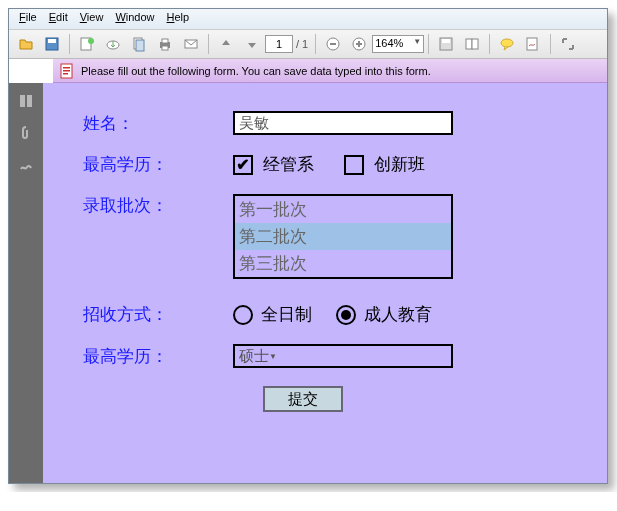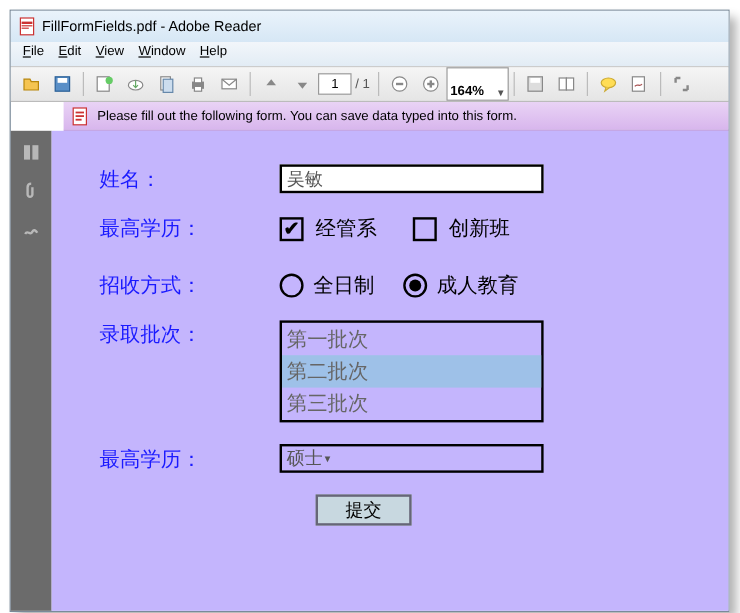--- a/index.html
+++ b/index.html
@@ -9,21 +9,21 @@
 .titlebar .pdf-icon { width: 16px; height: 16px; margin-right: 4px; }
 .titlebar .pdf-icon svg { width: 16px; height: 16px; }
 .menubar { background: linear-gradient(#f2f6fa, #e2ecf5); height: 20px; display: flex; align-items: flex-start; padding: 0 4px; font-size: 11px; }
 .menubar span { padding: 2px 6px; cursor: default; }
 .menubar span u { text-decoration: underline; }
 .toolbar { background: linear-gradient(#f5f5f5, #e5e5e5); height: 30px; display: flex; align-items: center; padding: 0 4px; border-top: 1px solid #ccc; border-bottom: 1px solid #bbb; }
 .tb-btn { width: 22px; height: 22px; margin: 0 2px; display: flex; align-items: center; justify-content: center; border: 1px solid transparent; border-radius: 2px; cursor: default; }
 .tb-sep { width: 1px; height: 20px; background: #bbb; margin: 0 4px; }
 .tb-page { width: 28px; height: 18px; border: 1px solid #999; background: #fff; text-align: center; font-size: 11px; padding: 1px; }
 .tb-txt { font-size: 11px; margin: 0 3px; color: #555; }
-.tb-zoom { width: 52px; height: 28px; border: 1px solid #999; background: #fff; font-size: 11px; padding: 1px 2px; display: flex; align-items: flex-end; justify-content: space-between; font-weight: bold; }
+.tb-zoom { width: 52px; height: 18px; border: 1px solid #999; background: #fff; font-size: 11px; padding: 1px 2px; display: flex; align-items: flex-start; justify-content: space-between; }
 .tb-zoom .dd { font-size: 8px; color: #555; }
 .infobar { background: linear-gradient(#e9d3f5, #d8b6ed); height: 24px; display: flex; align-items: center; padding: 0 6px; font-size: 11px; border-bottom: 1px solid #b98ed8; margin-left: 44px; }
 .infobar .info-icon { width: 16px; height: 16px; margin-right: 6px; }
 .content-area { display: flex; height: 400px; }
 .sidebar { width: 34px; background: #6b6b6b; display: flex; flex-direction: column; align-items: center; padding-top: 8px; gap: 12px; }
 .sidebar .sb-btn { width: 20px; height: 20px; display: flex; align-items: center; justify-content: center; opacity: 0.8; cursor: default; }
 .doc { flex: 1; background: #c4b5fd; padding: 28px 28px 20px 40px; overflow: auto; }
 .form-row { display: flex; align-items: center; margin-bottom: 18px; }
 .form-row.top { align-items: flex-start; }
 .flabel { width: 150px; color: #1a1aff; font-size: 17px; }
@@ -38,31 +38,20 @@
 .rd .dot { width: 10px; height: 10px; background: #000; border-radius: 50%; }
 .selbox { width: 220px; height: 24px; border: 2px solid #000; display: flex; align-items: center; padding: 0 2px 0 4px; font-size: 15px; color: #555; }
 .selbox .dd { font-size: 8px; color: #555; }
 .submit { width: 80px; height: 26px; background: #c8d8e0; border: 2px solid #667; font-size: 15px; display: flex; align-items: center; justify-content: center; margin-left: 180px; cursor: default; }
 svg { display: block; }
 </style>
 </head>
 <body>
 
 <div class="window">
-  <div class="titlebar">
-    <span class="pdf-icon">
-      <svg viewBox="0 0 16 16">
-          <rect x="2" y="1" width="11" height="14" fill="#fff" stroke="#c33" stroke-width="1"></rect>
-          <rect x="3" y="4" width="9" height="2" fill="#c33"></rect>
-          <rect x="3" y="7" width="9" height="1" fill="#c33"></rect>
-          <rect x="3" y="9" width="6" height="1" fill="#c33"></rect>
-        </svg>
-    </span>
-    <span>FillFormFields.pdf - Adobe Reader</span>
-  </div>
 
   <div class="menubar">
     <span><u>F</u>ile</span>
     <span><u>E</u>dit</span>
     <span><u>V</u>iew</span>
     <span><u>W</u>indow</span>
     <span><u>H</u>elp</span>
   </div>
 
   <div class="toolbar">
@@ -217,43 +206,43 @@
         <div class="ck-wrap">
           <div class="ck">✔</div>
           <span style="font-size:17px;">经管系</span>
         </div>
         <div class="ck-wrap">
           <div class="ck"></div>
           <span style="font-size:17px;text-align:right;">创新班</span>
         </div>
       </div>
 
-      <div class="form-row" style="margin-top:24px;">
-        <div class="flabel">招收方式：</div>
-        <div class="rd-wrap">
-          <div class="rd"></div>
-          <span style="font-size:17px;">全日制</span>
-        </div>
-        <div class="rd-wrap">
-          <div class="rd">
-              <div class="dot"></div>
-            </div>
-          <span style="font-size:17px;">成人教育</span>
-        </div>
-      </div>
-
       <div class="form-row top">
         <div class="flabel">录取批次：</div>
         <div class="listbox">
           <div class="opt">第一批次</div>
           <div class="opt sel">第二批次</div>
           <div class="opt">第三批次</div>
         </div>
       </div>
 
+      <div class="form-row" style="margin-top:24px;">
+        <div class="flabel">招收方式：</div>
+        <div class="rd-wrap">
+          <div class="rd"></div>
+          <span style="font-size:17px;">全日制</span>
+        </div>
+        <div class="rd-wrap">
+          <div class="rd">
+              <div class="dot"></div>
+            </div>
+          <span style="font-size:17px;">成人教育</span>
+        </div>
+      </div>
+
       <div class="form-row">
         <div class="flabel">最高学历：</div>
         <div class="selbox">
           <span>硕士</span>
             <span class="dd">▼</span>
         </div>
       </div>
 
       <div class="submit">提交</div>
     </div>

